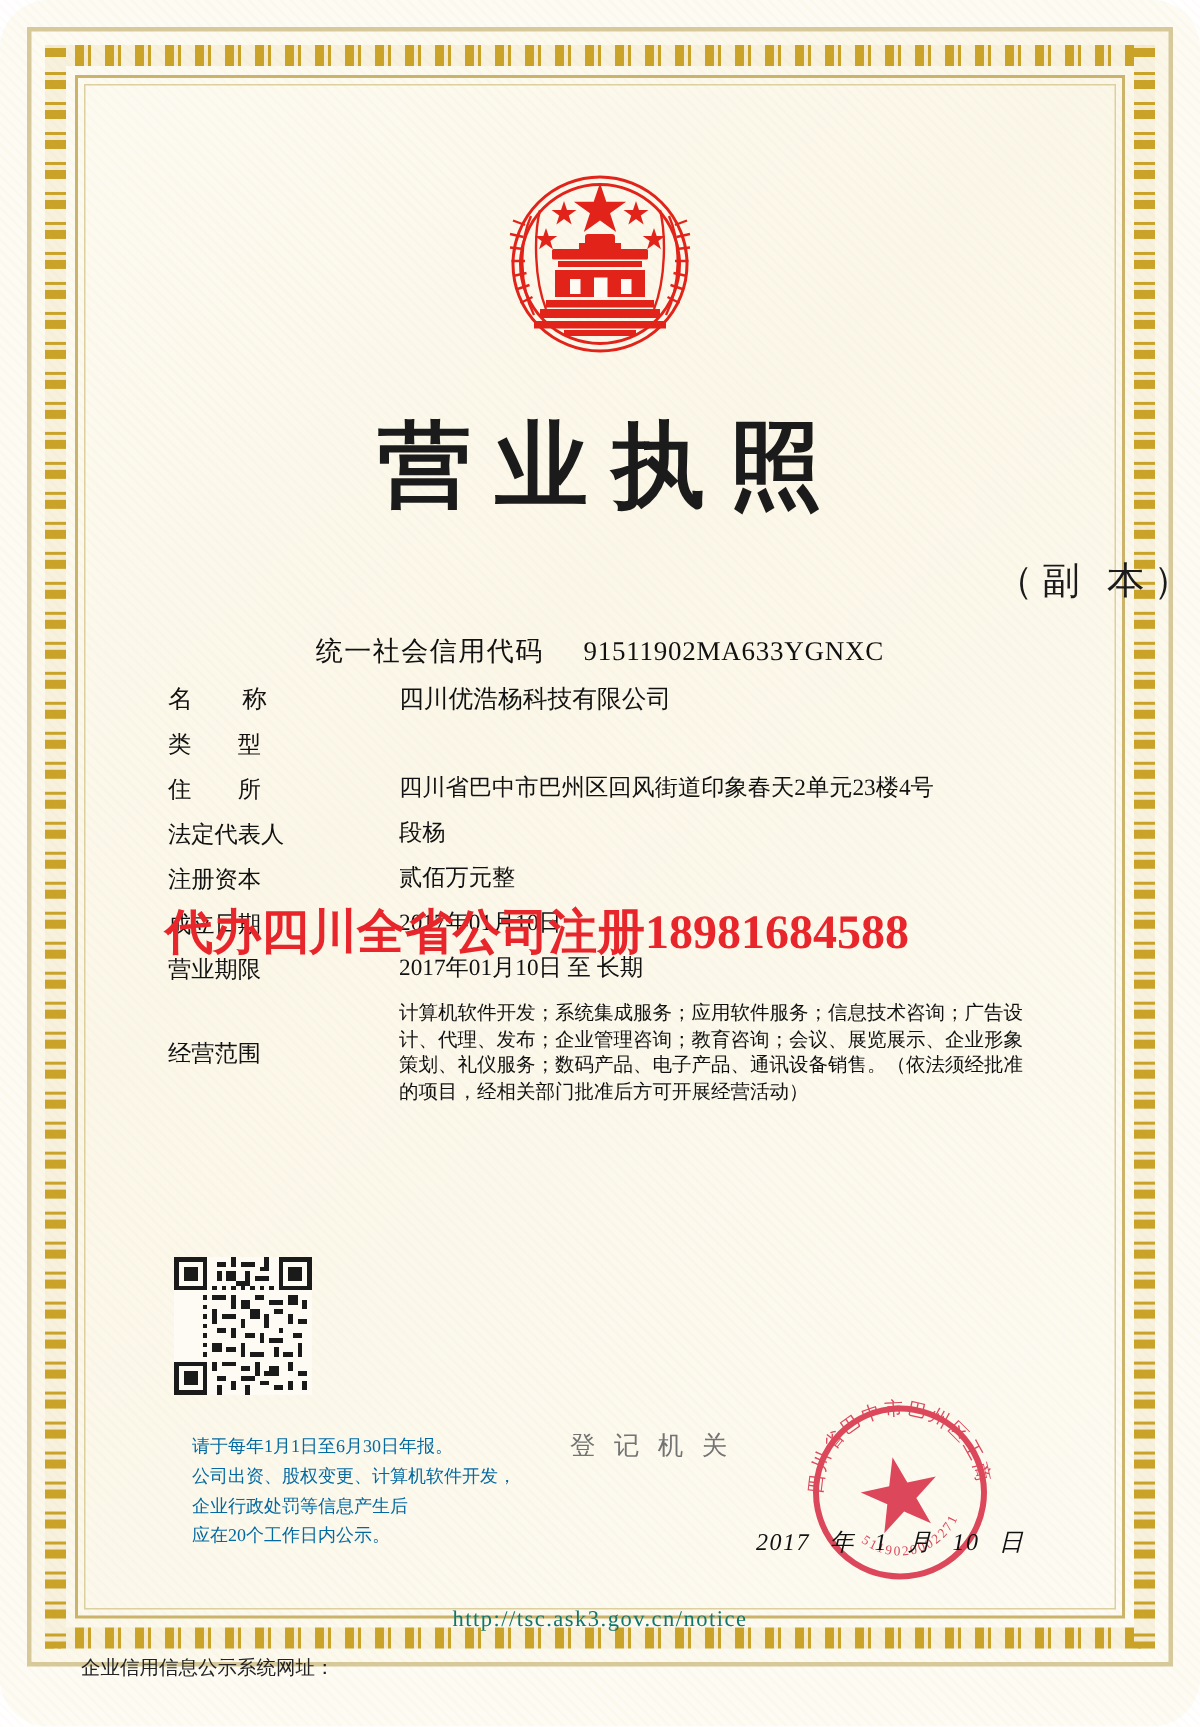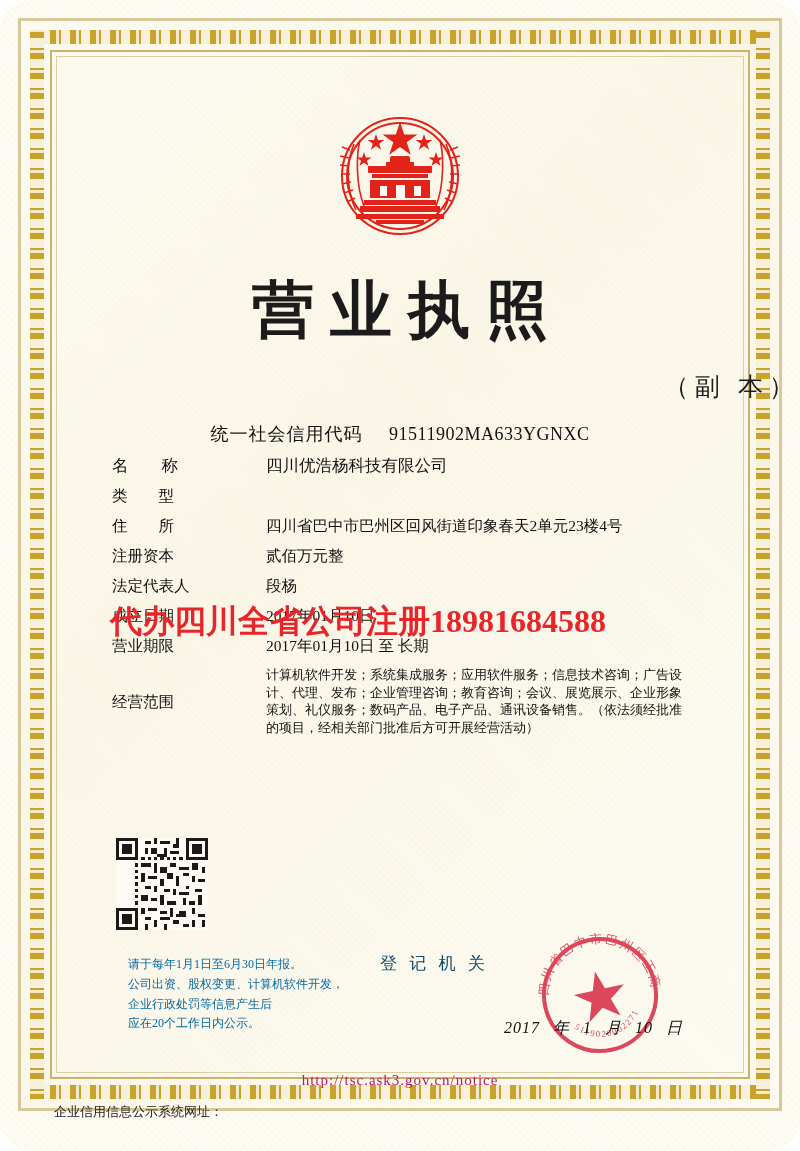--- a/index.html
+++ b/index.html
@@ -211,21 +211,21 @@
     color: #0369a1;
   }
 
   
   .authority {
     position: absolute;
     left: 380px;
     top: 952px;
     font-size: 17px;
     letter-spacing: 4px;
-    color: #0c4a6e;
+    color: #737373;
   }
   .date-line {
     position: absolute;
     left: 500px;
     top: 1018px;
     font-size: 16px;
     color: #111;
     letter-spacing: 1px;
     font-style: italic;
   }
@@ -243,21 +243,21 @@
   }
 
   
   .url-wm {
     position: absolute;
     left: 0;
     right: 0;
     top: 1072px;
     text-align: center;
     font-size: 15px;
-    color: #be185d;
+    color: #0f766e;
     letter-spacing: 1px;
   }
 
   
   .bottom-left {
     position: absolute;
     left: 54px;
     top: 1103px;
     font-size: 13px;
     color: #222;
@@ -346,26 +346,26 @@
       <div class="val">四川优浩杨科技有限公司</div>
     </div>
     <div class="row">
       <div class="lbl">类　　型</div>
     </div>
     <div class="row">
       <div class="lbl">住　　所</div>
       <div class="val">四川省巴中市巴州区回风街道印象春天2单元23楼4号</div>
     </div>
     <div class="row">
+      <div class="lbl">法定代表人</div>
+      <div class="val">段杨</div>
+    </div>
+    <div class="row">
       <div class="lbl">注册资本</div>
       <div class="val">贰佰万元整</div>
-    </div>
-    <div class="row">
-      <div class="lbl">法定代表人</div>
-      <div class="val">段杨</div>
     </div>
     <div class="row">
       <div class="lbl">成立日期</div>
       <div class="val">2017年01月10日</div>
     </div>
     <div class="row">
       <div class="lbl">营业期限</div>
       <div class="val">2017年01月10日  至  长期</div>
     </div>
     <div class="row scope">

